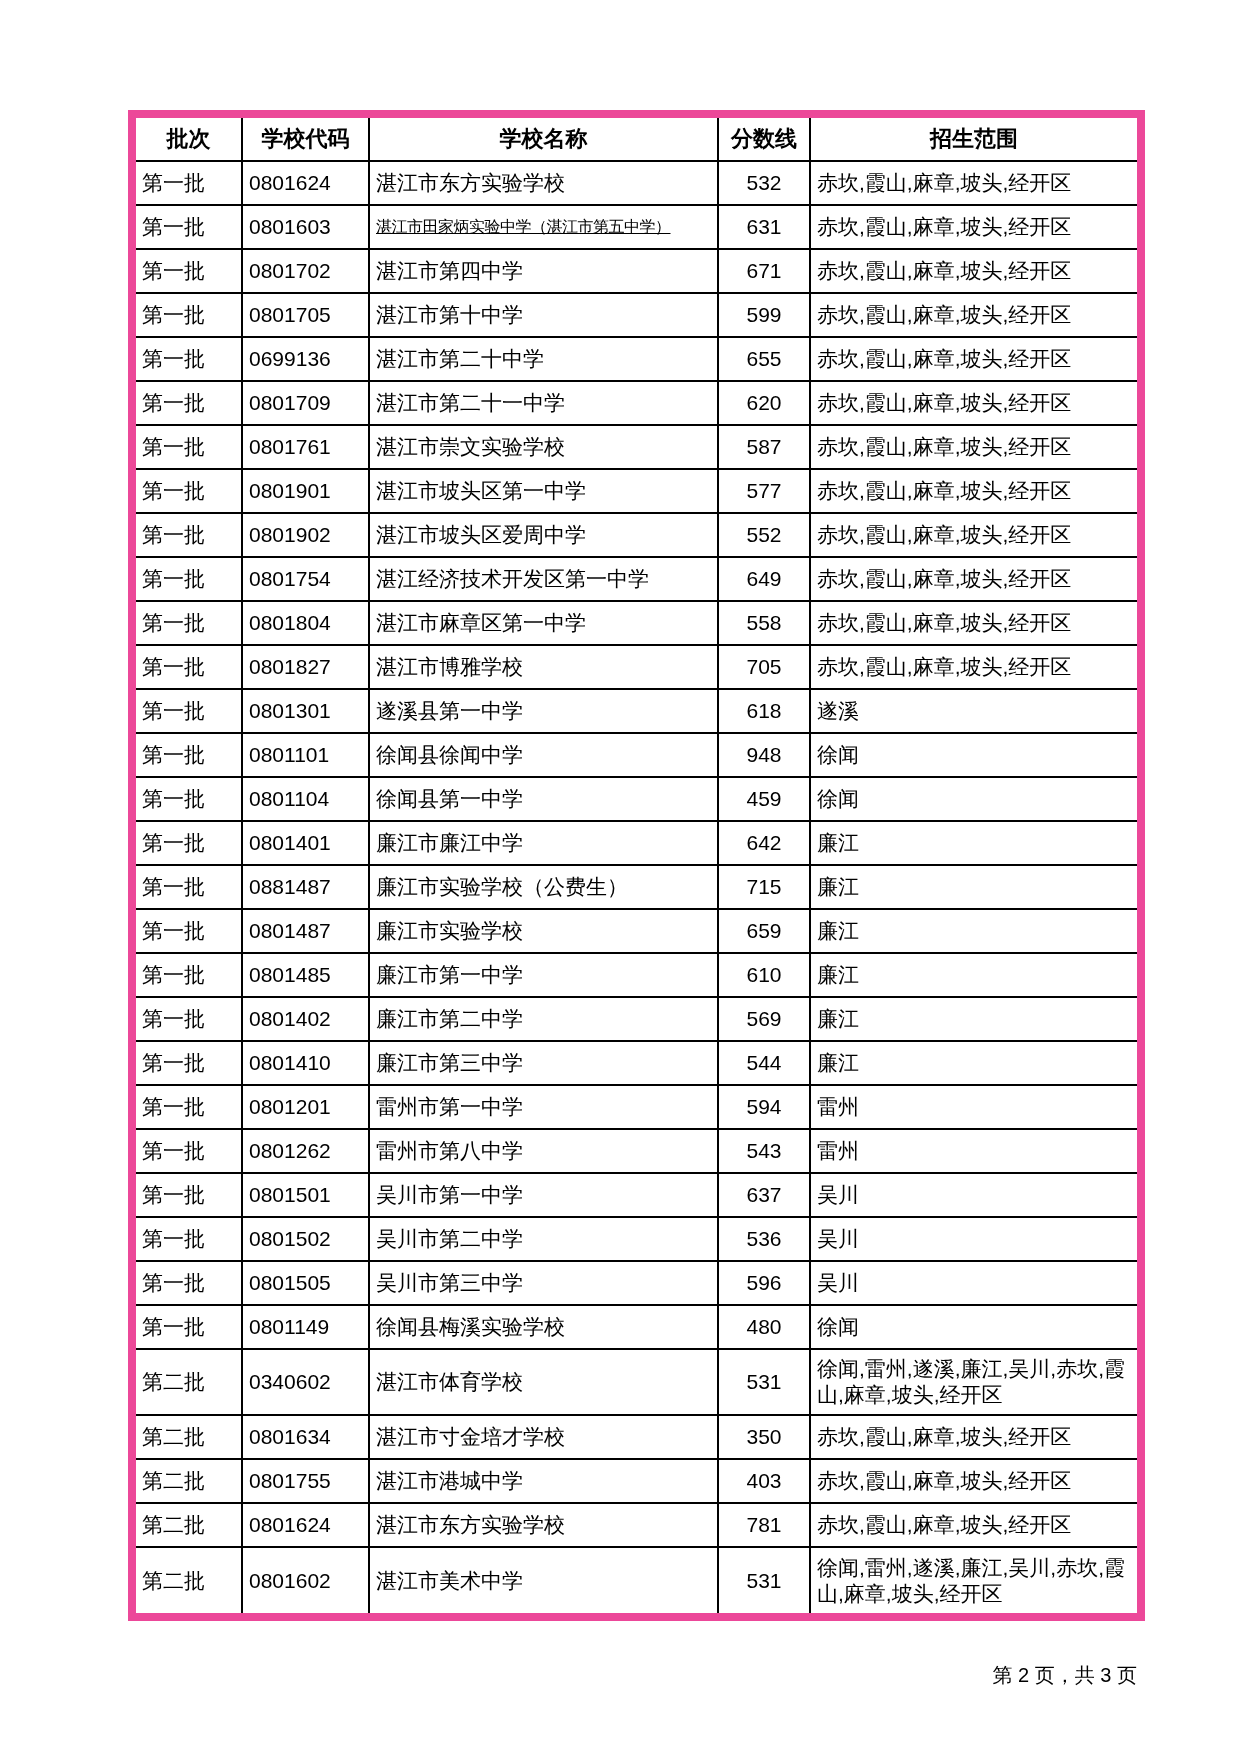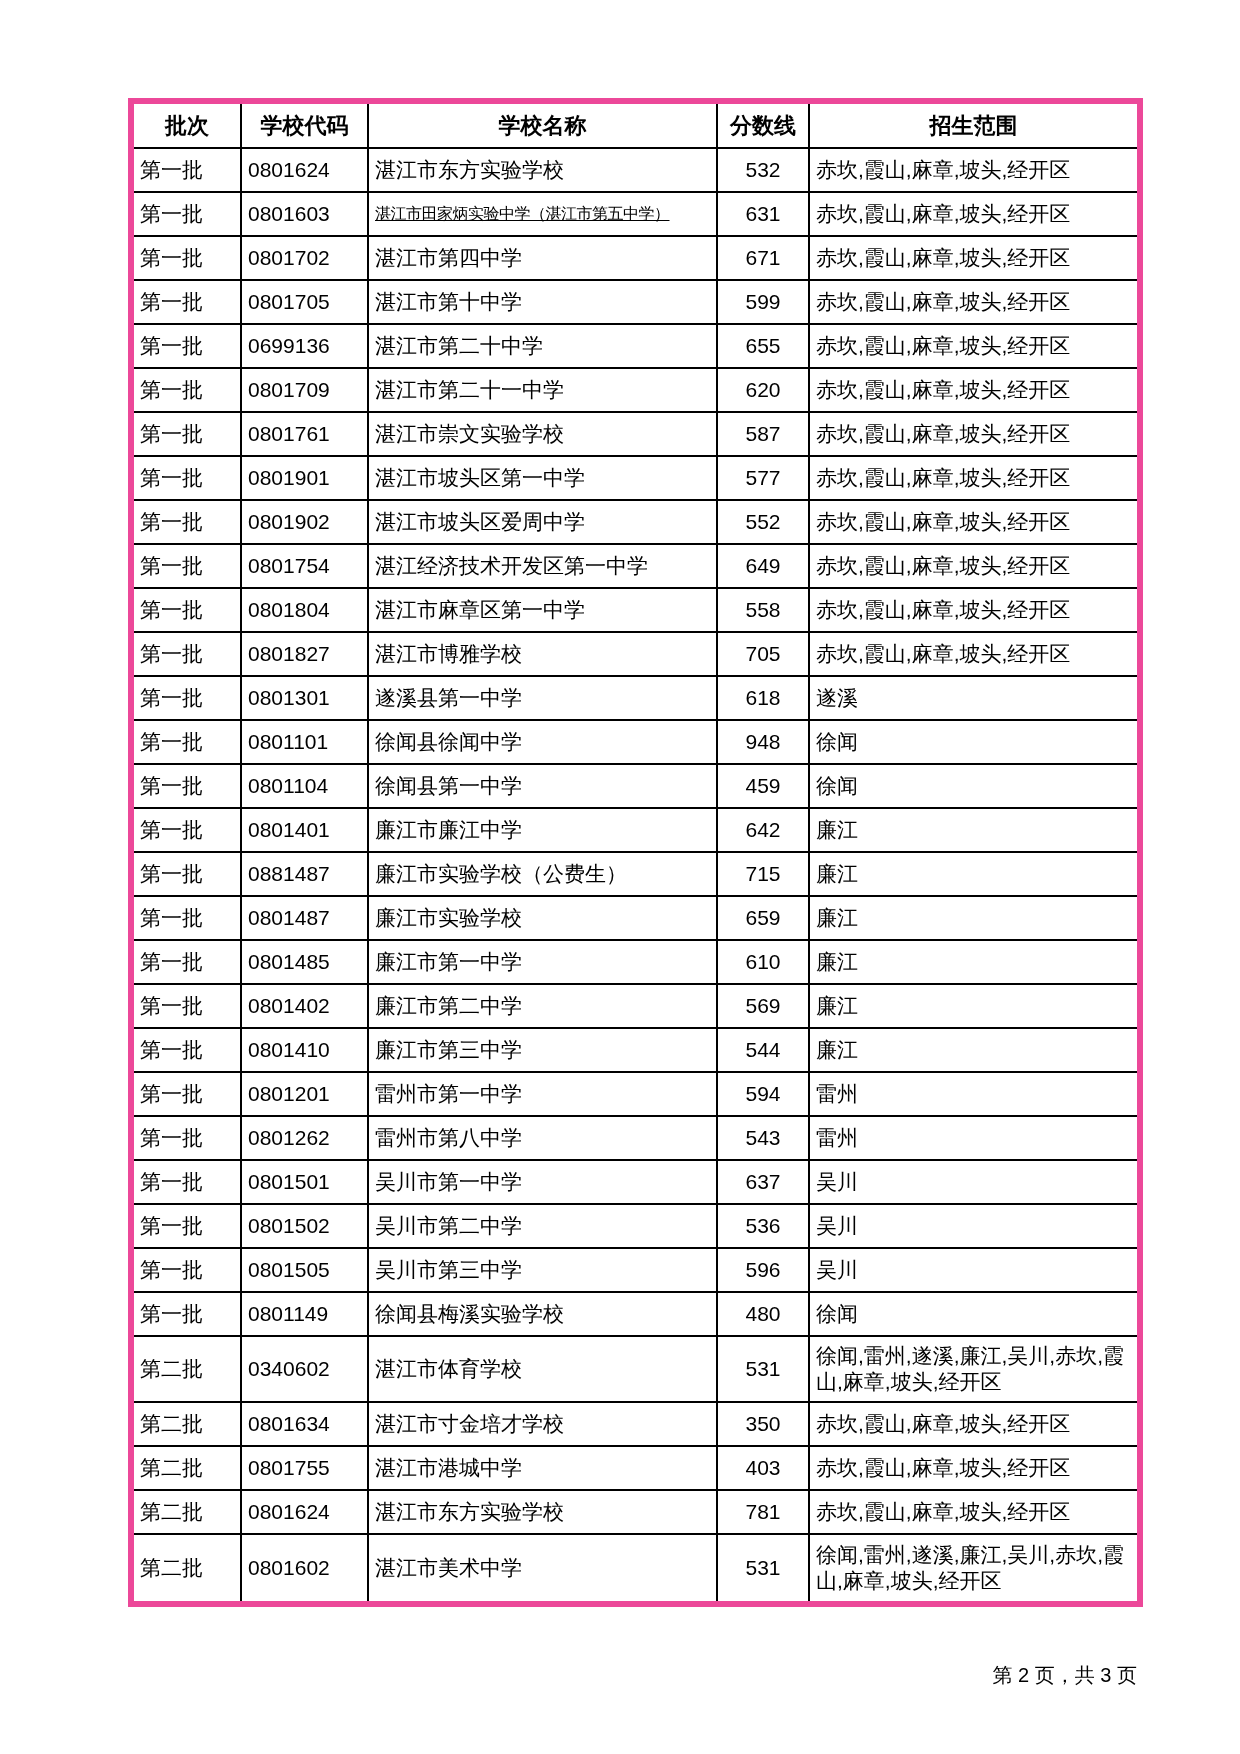--- a/index.html
+++ b/index.html
@@ -12,25 +12,25 @@
     width: 1240px;
     height: 1754px;
     background: #ffffff;
     color: #000000;
     font-family: "Liberation Sans", "DejaVu Sans", sans-serif;
     overflow: hidden;
   }
   table.score-table {
     position: absolute;
     left: 128px;
-    top: 98px;
+    top: 110px;
     width: 1009px;
     border-collapse: collapse;
     table-layout: fixed;
-    border: 6px solid #ec4899;
+    border: 8px solid #ec4899;
   }
   table.score-table th,
   table.score-table td {
     border: 2px solid #000;
     overflow: hidden;
     vertical-align: middle;
     box-sizing: border-box;
   }
   thead tr { height: 47px; }
   thead th {

